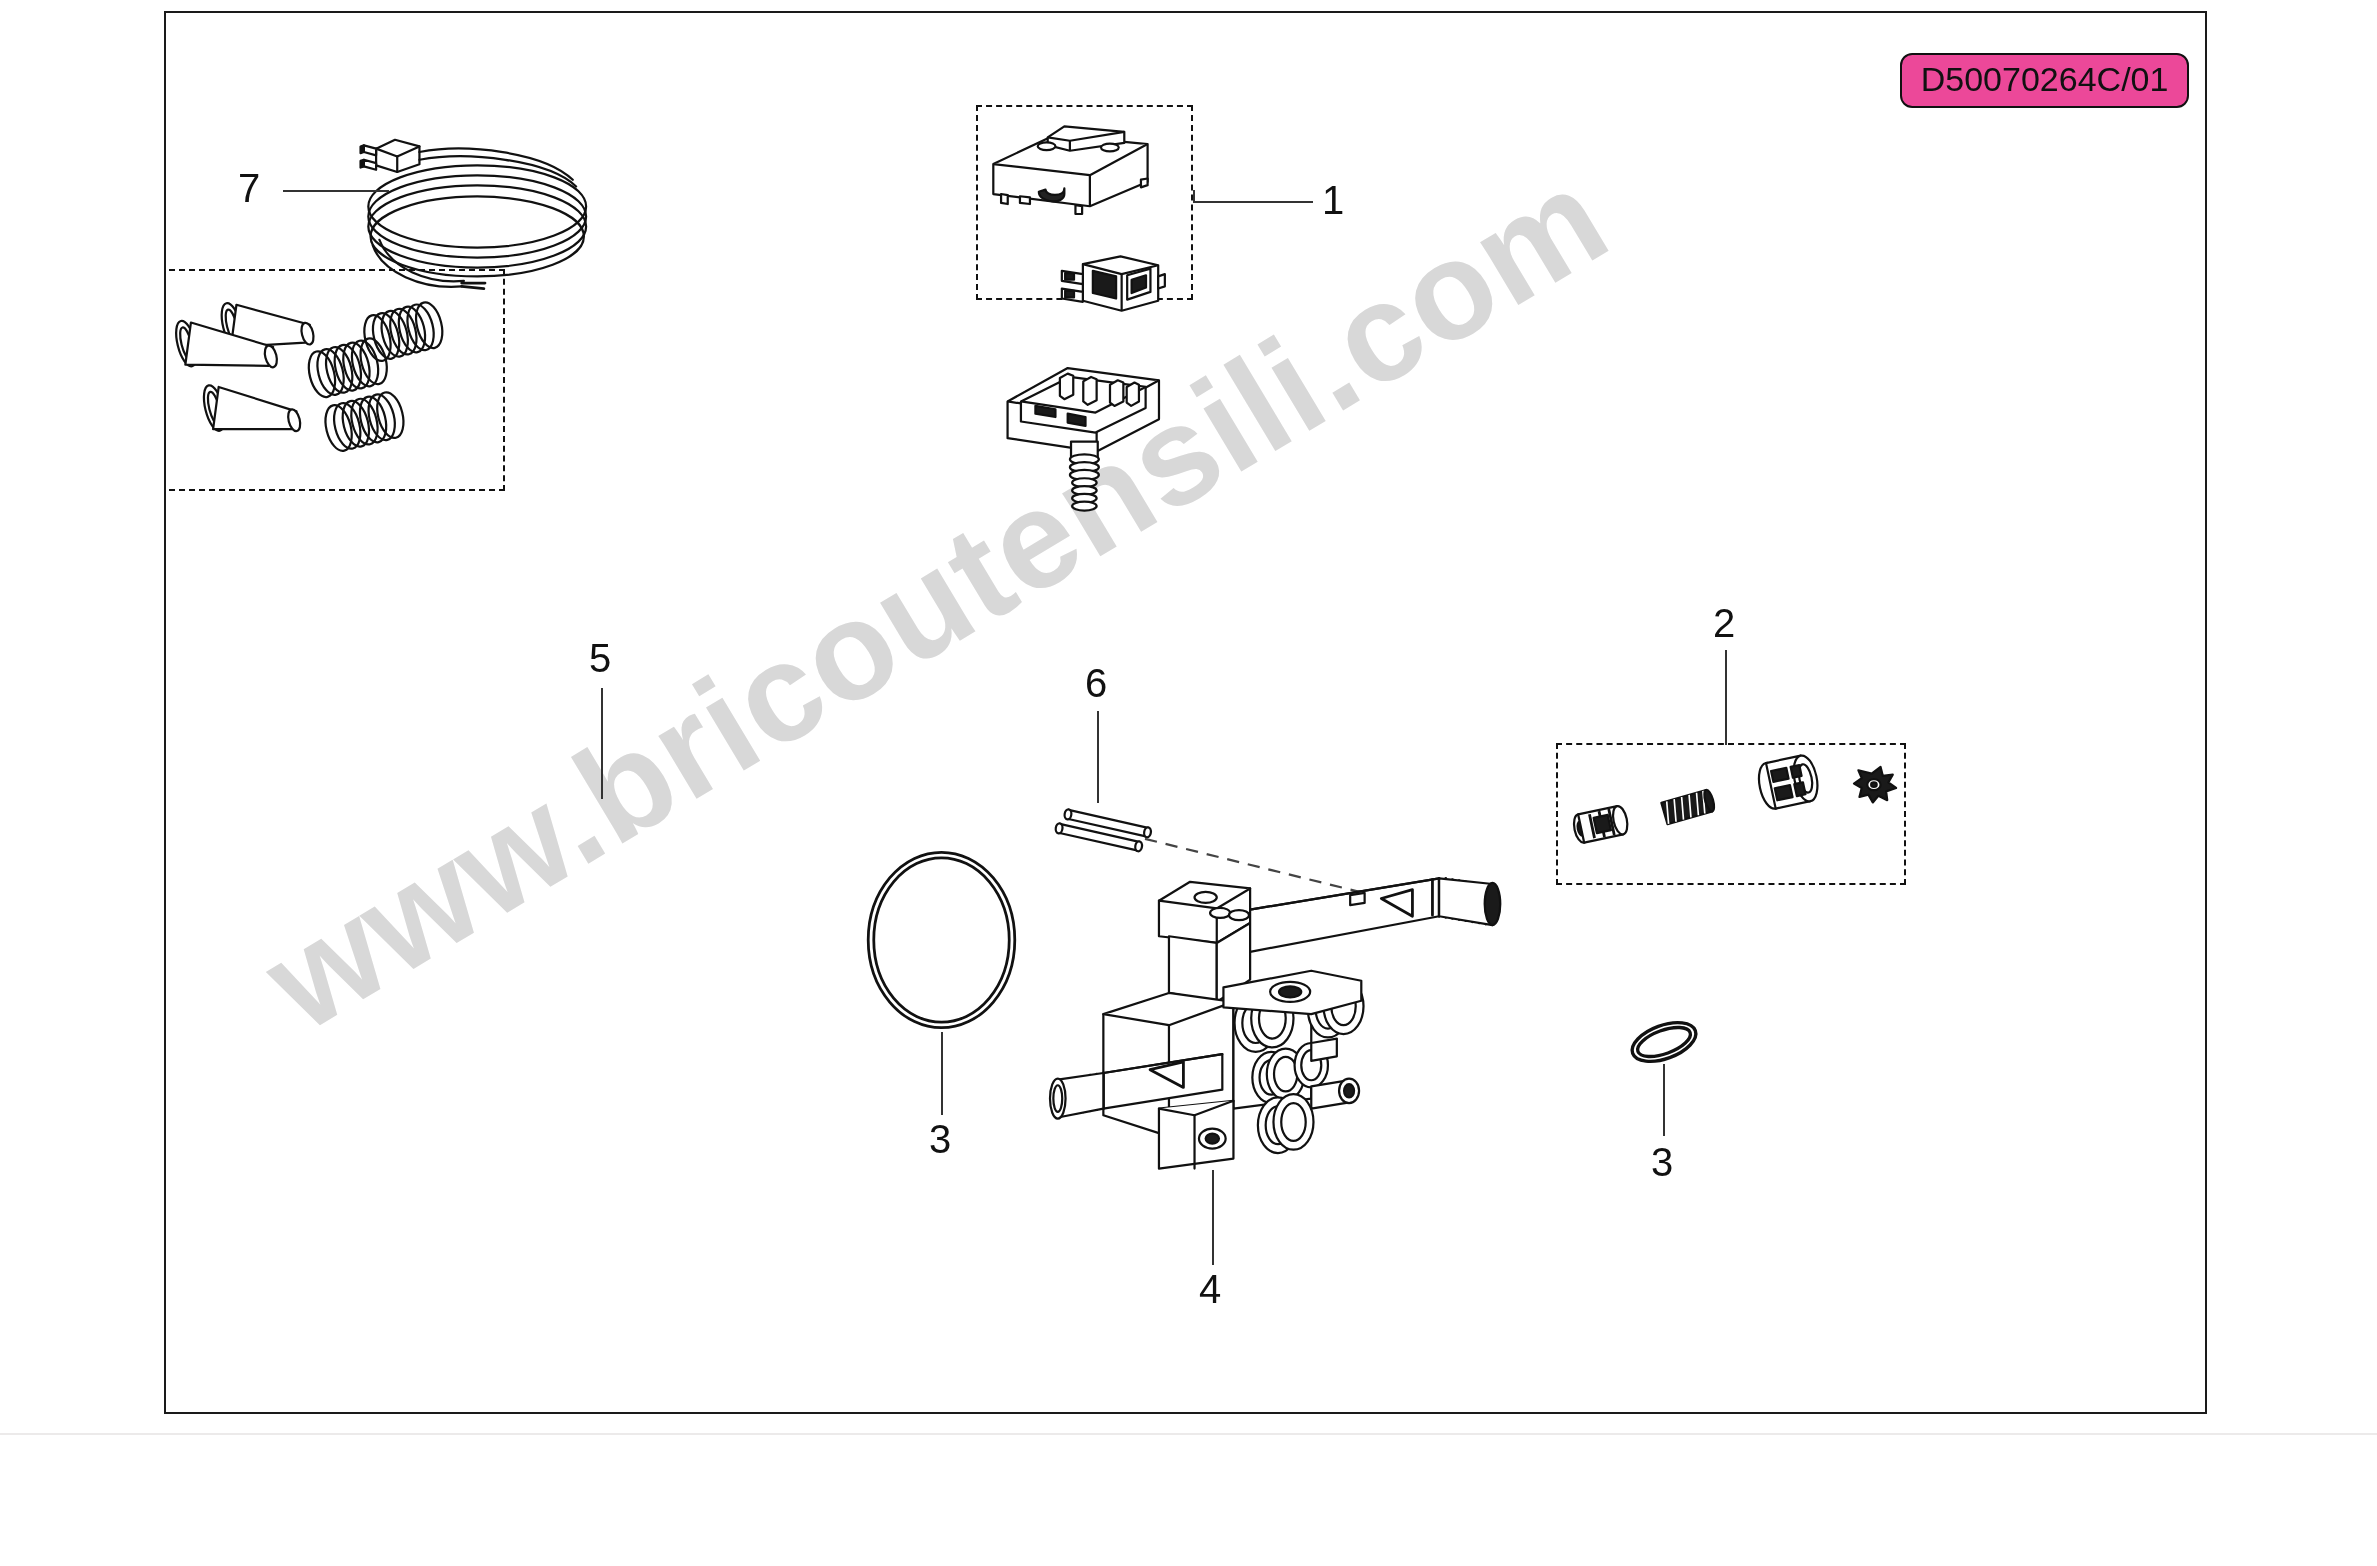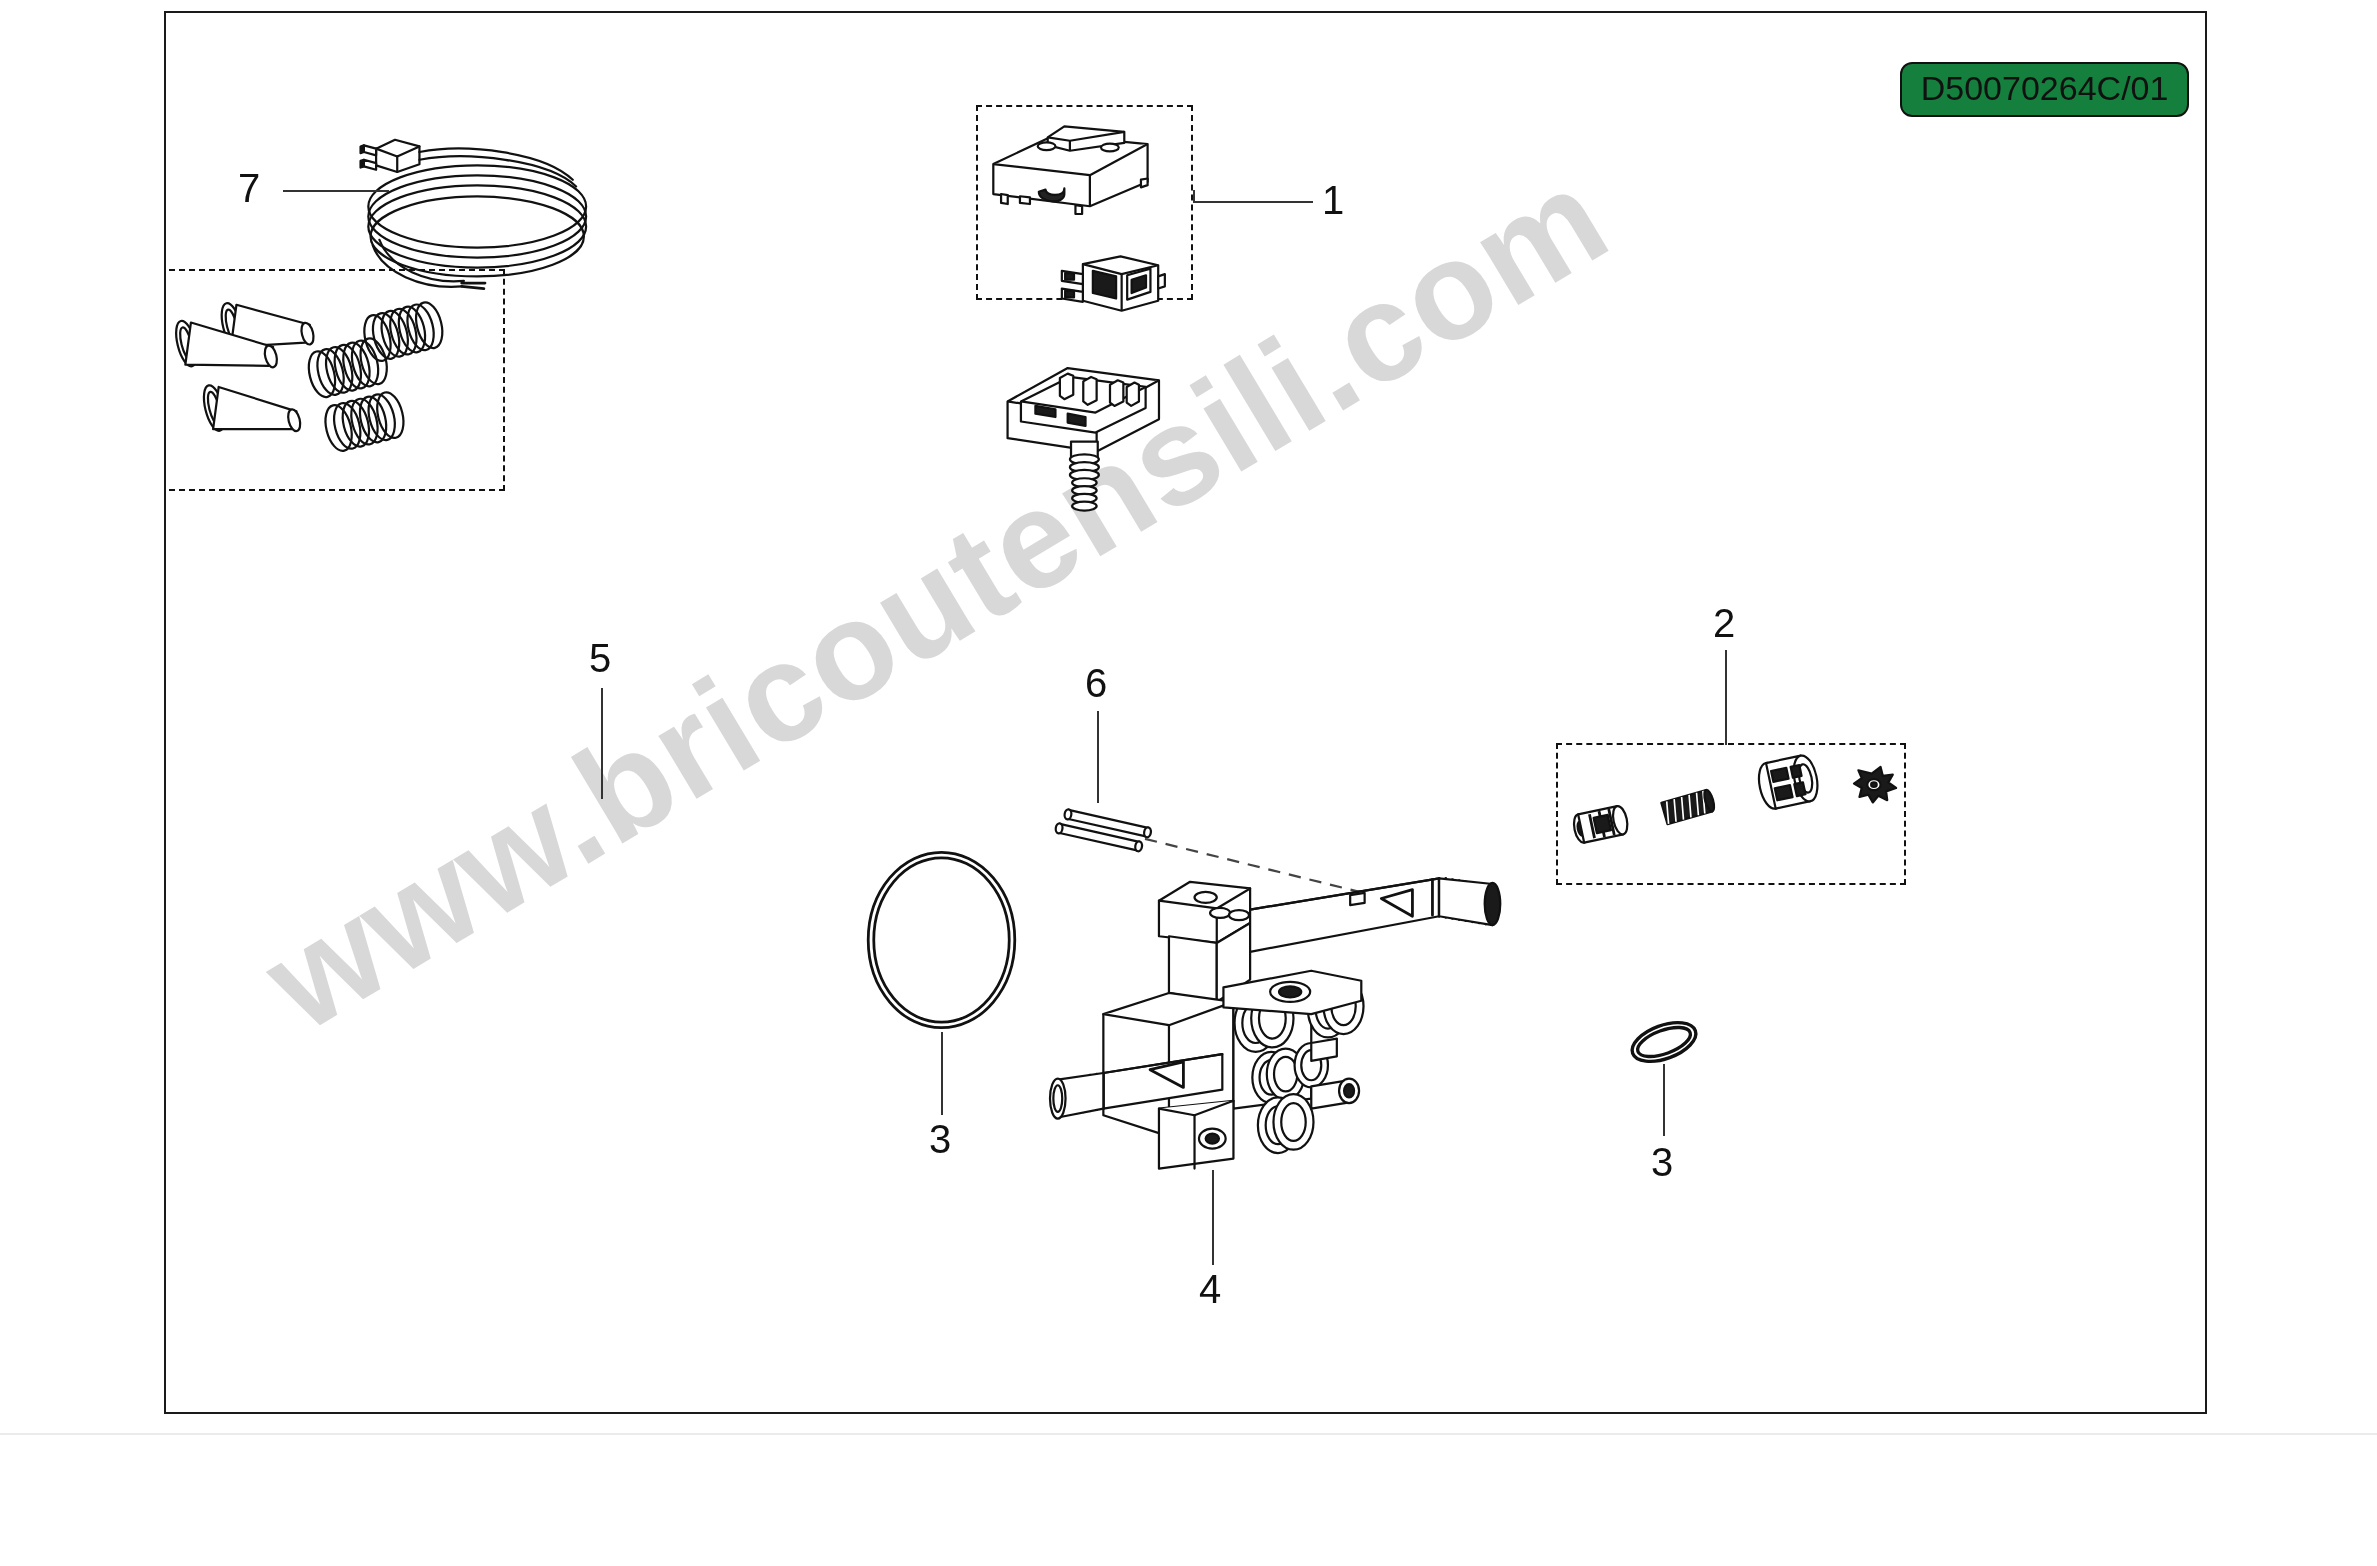--- a/index.html
+++ b/index.html
@@ -57,25 +57,25 @@
     font-size: 139px;
     letter-spacing: 1.1px;
     color: #d8d8d8;
     white-space: nowrap;
   }
 
   
   #code-badge {
     position: absolute;
     right: 15.6px;
-    top: 49px;
+    top: 40px;
     border: 2.8px solid #111;
     border-radius: 12.2px;
     padding: 6.7px 19px 10px 19px;
-    background: #15803d;
+    background: #ec4899;
     z-index: 30;
   }
   #code-badge .code-text {
     font-family: "Liberation Sans", sans-serif;
     font-size: 34px;
     color: #111;
     line-height: 1;
     white-space: nowrap;
   }
 

